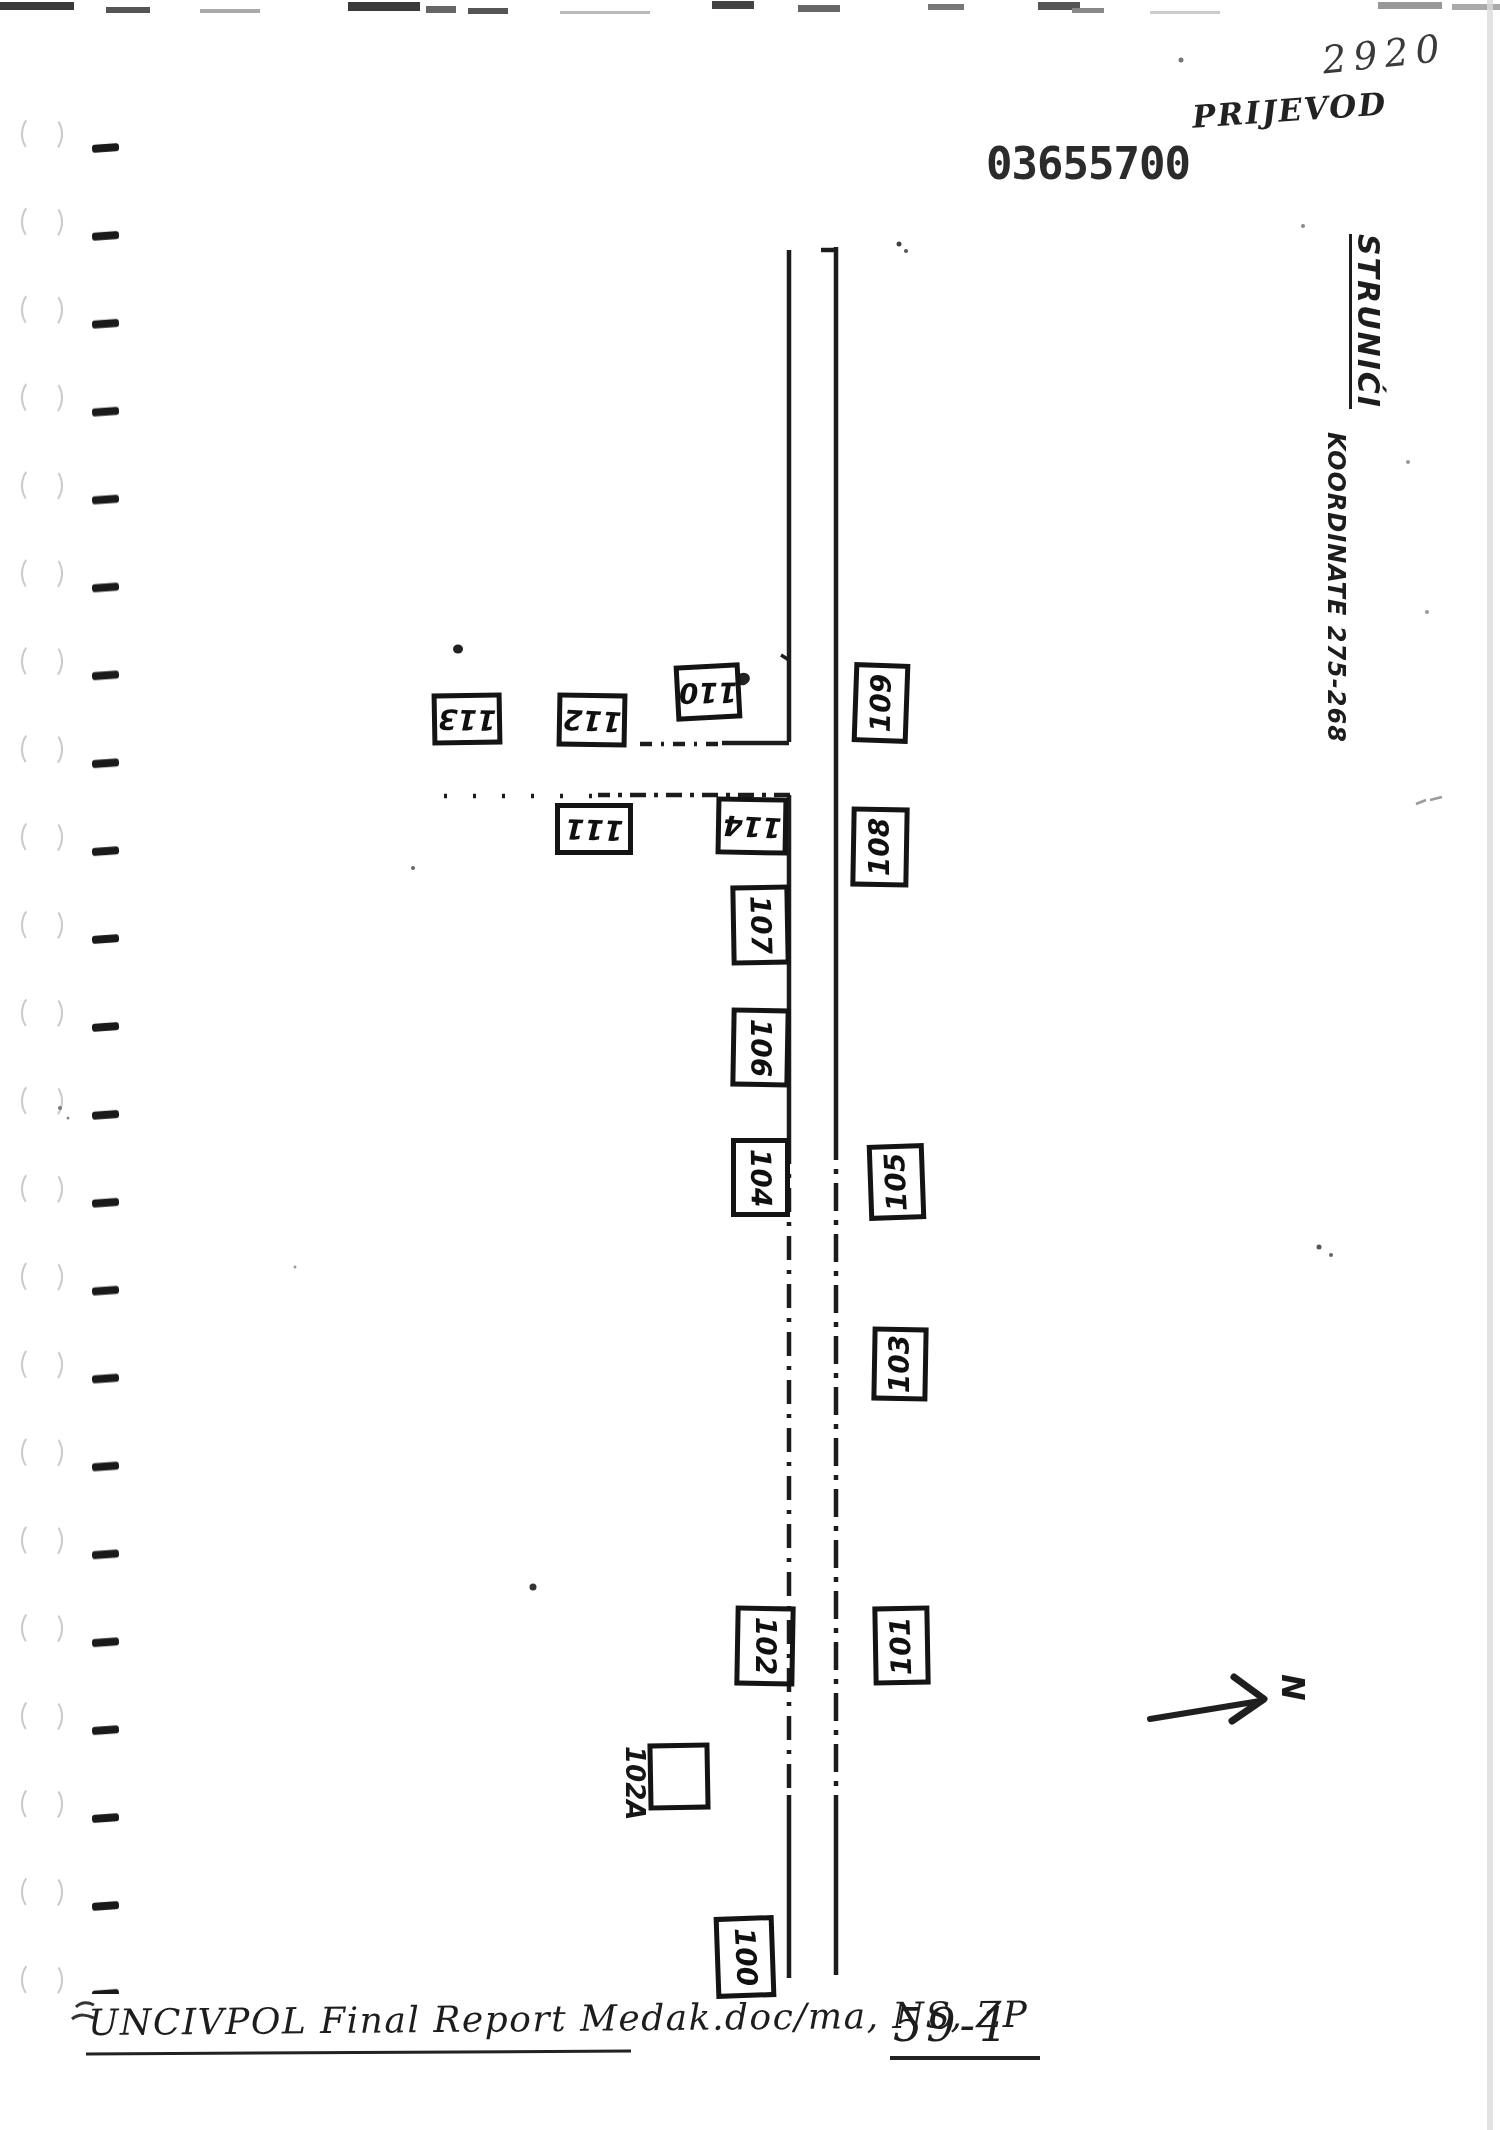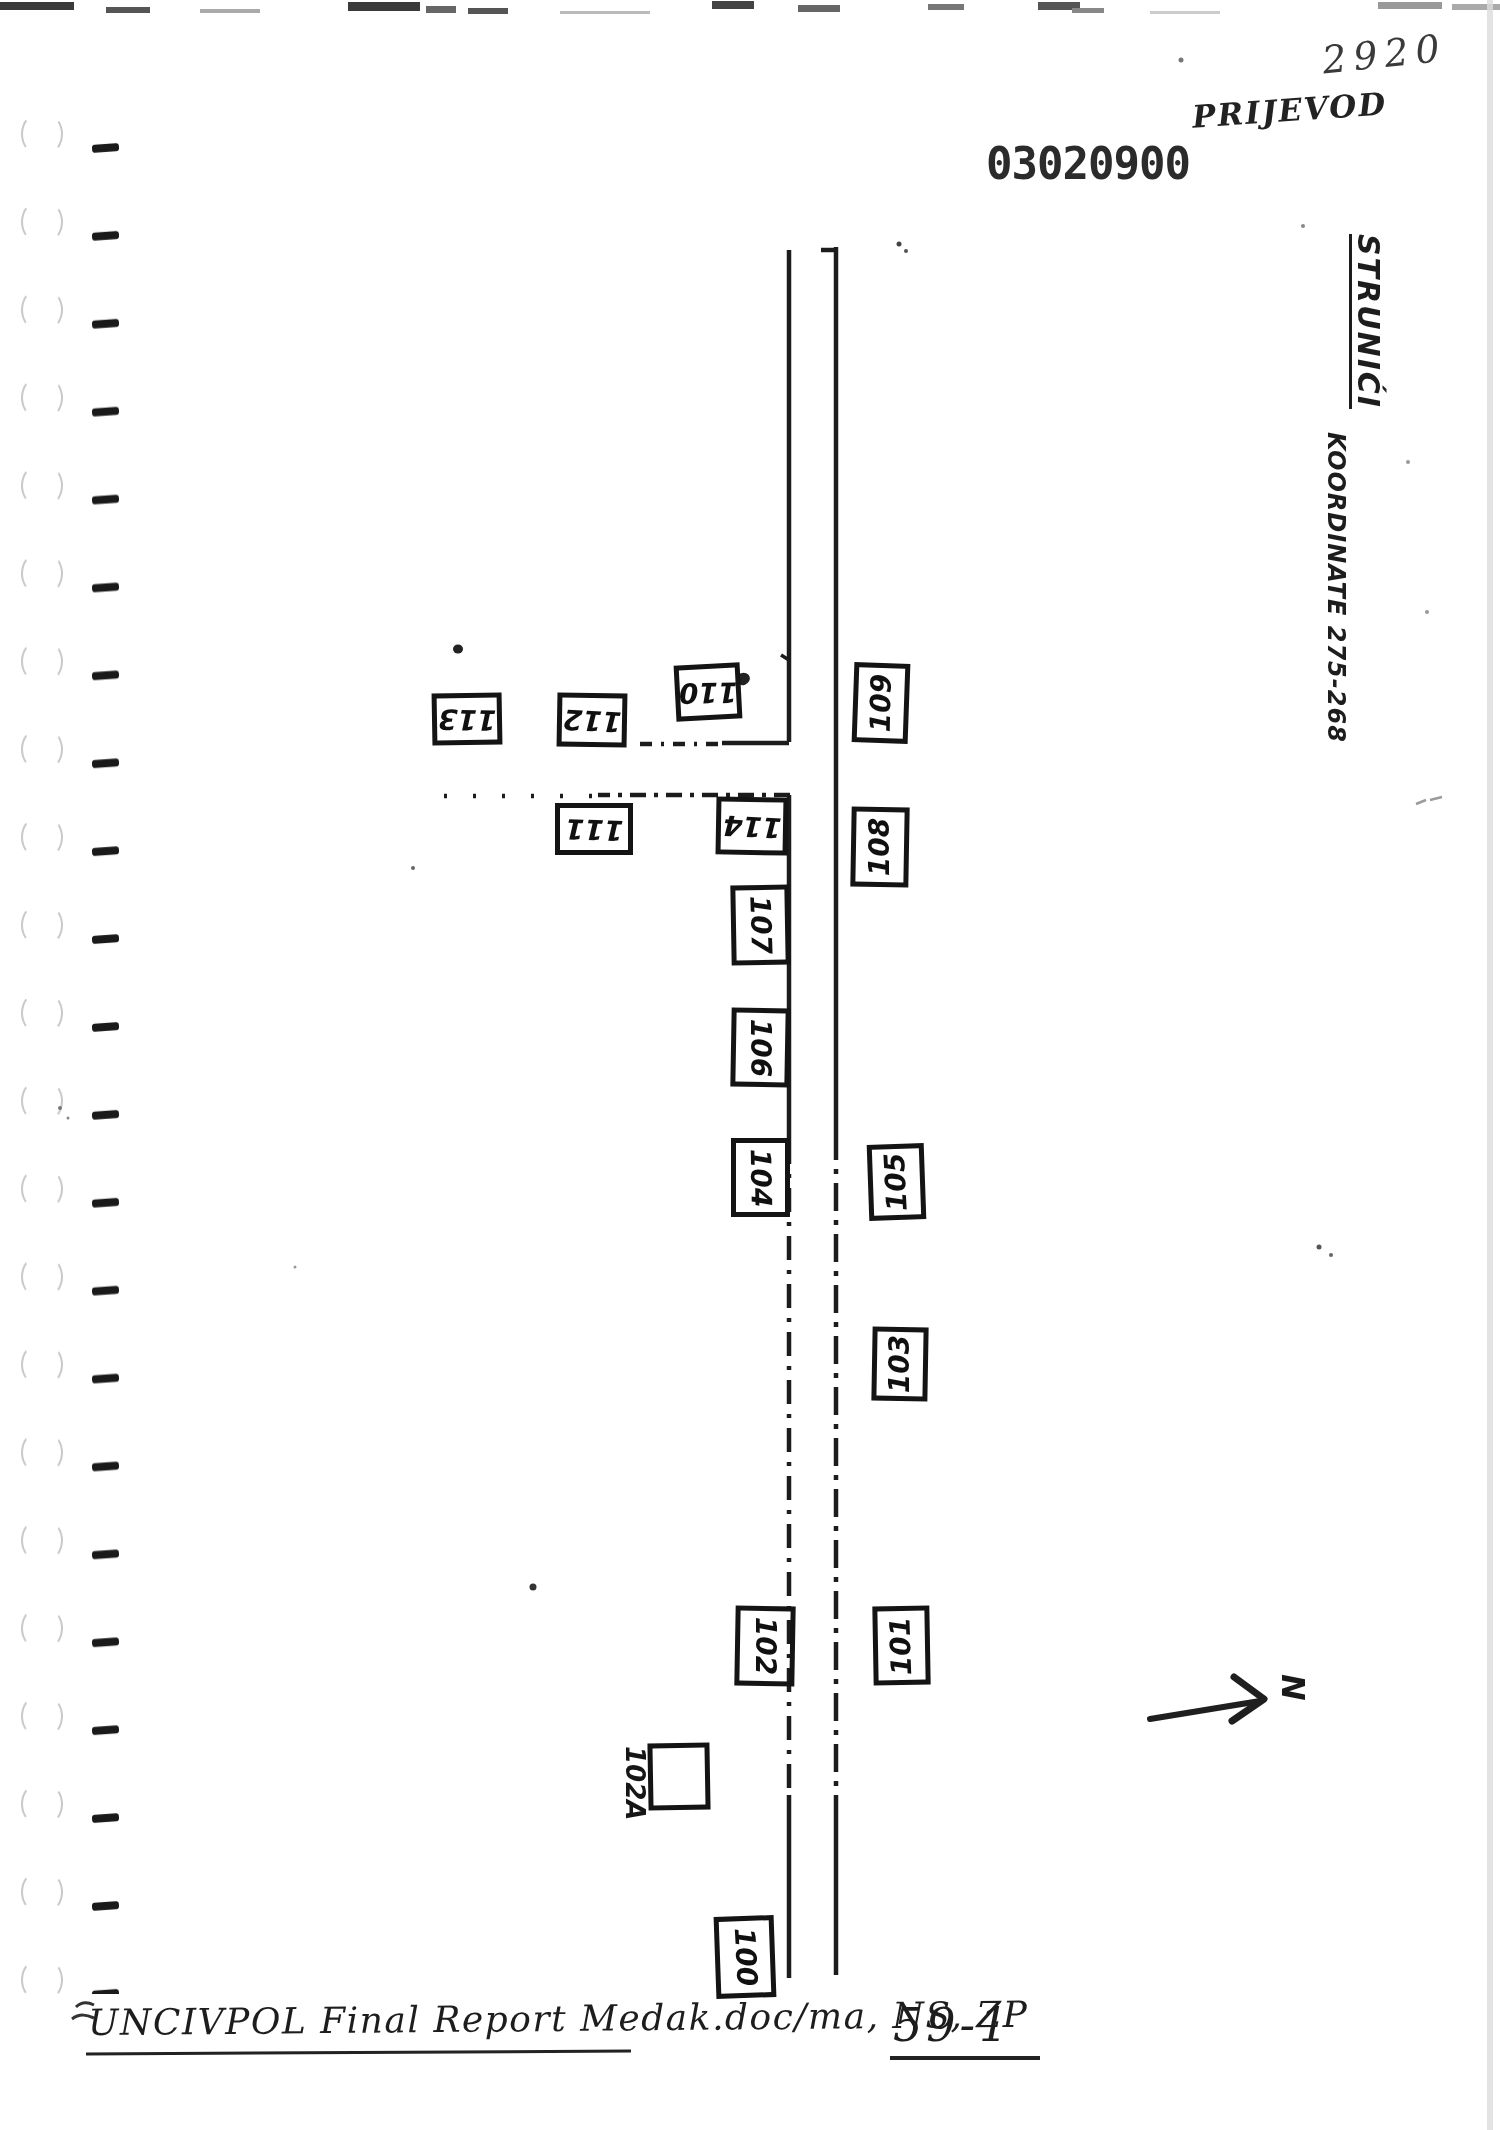--- a/index.html
+++ b/index.html
@@ -106,21 +106,21 @@
       <circle cx="68" cy="1118" r="1.5" fill="#888"></circle>
       <path d="M1416 804 l10 -4 M1430 800 l12 -3" stroke="#9b9b9b" stroke-width="2.5" fill="none"></path>
       <path d="M76 2007 c6 -6 12 -5 18 -2 M72 2019 c8 -6 15 -4 22 -1" stroke="#333" stroke-width="3" fill="none"></path>
     </g>
   </svg>
 
   <div class="abs hand-caps" style="left:1322px;top:32px;font-size:38px;letter-spacing:7px;color:#3a3a3a;transform:rotate(-6deg);">2920</div>
 
   <div class="abs hand-caps" style="left:1192px;top:92px;font-size:31px;font-weight:700;letter-spacing:2px;transform:rotate(-4deg);">PRIJEVOD</div>
 
-  <div class="abs stamp" style="left:986px;top:138px;font-size:44px;">03020900</div>
+  <div class="abs stamp" style="left:986px;top:138px;font-size:44px;">03655700</div>
 
   <div class="vtext village" style="left:1386px;top:234px;">STRUNIĆI</div>
 
   <div class="vtext koord" style="left:1350px;top:432px;">KOORDINATE 275-268</div>
 
   <div class="house" style="left:432px;top:693px;width:60px;height:42px;transform:rotate(-1deg);">
     <span class="hl r180">113</span>
   </div>
   <div class="house" style="left:557px;top:693px;width:60px;height:44px;transform:rotate(1deg);">
     <span class="hl r180">112</span>

